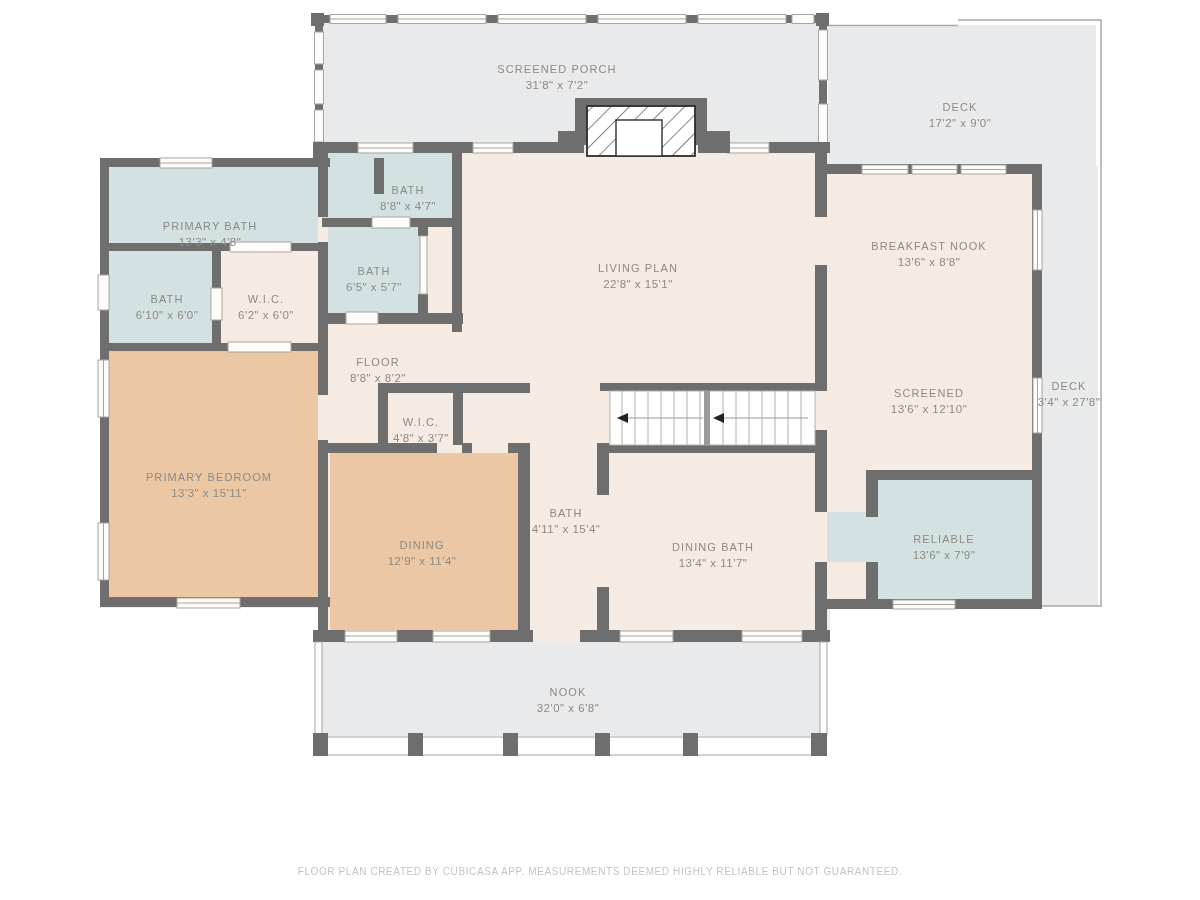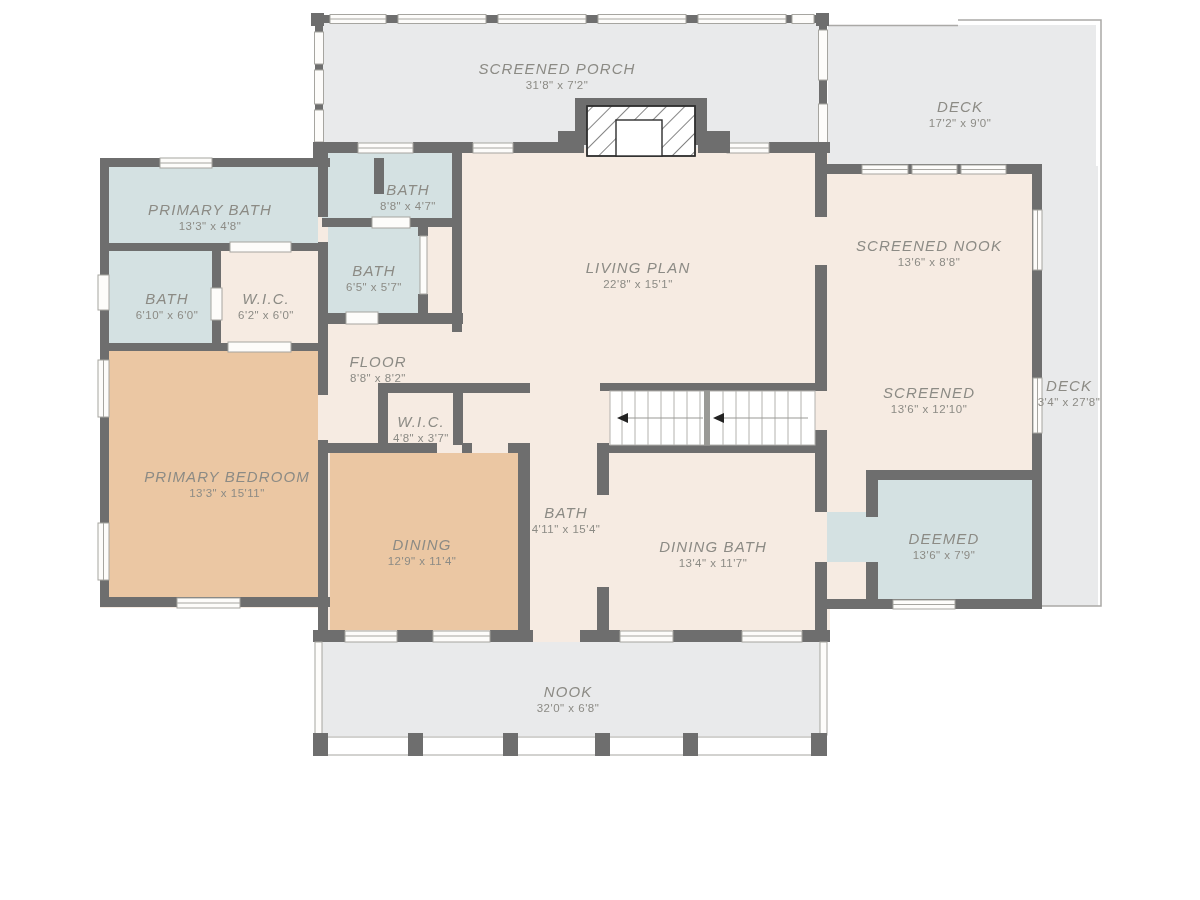--- a/index.html
+++ b/index.html
@@ -15,21 +15,21 @@
   .mid{stroke:#a6a5a0;stroke-width:1;}
   .thin{stroke:#aaa9a6;stroke-width:1.5;fill:none;}
   .stair-base{fill:#ffffff;stroke:#b3b2ae;stroke-width:1;}
   .tread{stroke:#b3b2ae;stroke-width:1;}
   .arrow-line{stroke:#9a9a96;stroke-width:1.2;}
   .arrow-head{fill:#222222;}
   .fp-dark{fill:#6e6e6e;}
   .fp-box{fill:#ffffff;stroke:#2e2e2e;stroke-width:1.4;}
   .room-label{position:absolute;transform:translateX(-50%);text-align:center;
               color:#8c8b85;white-space:nowrap;}
-  .rname{font-size:15px;letter-spacing:1.1px;line-height:16px;font-style:italic;}
+  .rname{font-size:11px;letter-spacing:1.1px;line-height:16px;}
   .rdims{font-size:11.5px;letter-spacing:0.5px;line-height:16px;}
   .footer{position:absolute;left:0;right:0;top:866px;text-align:center;
           font-size:10px;letter-spacing:0.6px;color:#c6c5c2;}
 </style>
 </head>
 <body>
 
 <div class="canvas">
 
 <svg class="plan-svg" width="1200" height="900" viewBox="0 0 1200 900">
@@ -243,21 +243,21 @@
 
 <div>
   <div class="room-label" style="left:557px;top:61px">
     <div class="rname">SCREENED PORCH</div>
     <div class="rdims">31'8" x 7'2"</div>
   </div>
   <div class="room-label" style="left:960px;top:99px">
     <div class="rname">DECK</div>
     <div class="rdims">17'2" x 9'0"</div>
   </div>
-  <div class="room-label" style="left:210px;top:202px">
+  <div class="room-label" style="left:210px;top:218px">
     <div class="rname">PRIMARY BATH</div>
     <div class="rdims">13'3" x 4'8"</div>
   </div>
   <div class="room-label" style="left:408px;top:182px">
     <div class="rname">BATH</div>
     <div class="rdims">8'8" x 4'7"</div>
   </div>
   <div class="room-label" style="left:374px;top:263px">
     <div class="rname">BATH</div>
     <div class="rdims">6'5" x 5'7"</div>
@@ -268,59 +268,60 @@
   </div>
   <div class="room-label" style="left:266px;top:291px">
     <div class="rname">W.I.C.</div>
     <div class="rdims">6'2" x 6'0"</div>
   </div>
   <div class="room-label" style="left:638px;top:260px">
     <div class="rname">LIVING PLAN</div>
     <div class="rdims">22'8" x 15'1"</div>
   </div>
   <div class="room-label" style="left:929px;top:238px">
-    <div class="rname">SCREENED NOOK</div>
+    <div class="rname">BREAKFAST NOOK</div>
     <div class="rdims">13'6" x 8'8"</div>
   </div>
   <div class="room-label" style="left:929px;top:385px">
     <div class="rname">SCREENED</div>
     <div class="rdims">13'6" x 12'10"</div>
   </div>
   <div class="room-label" style="left:1069px;top:378px">
     <div class="rname">DECK</div>
     <div class="rdims">3'4" x 27'8"</div>
   </div>
   <div class="room-label" style="left:378px;top:354px">
     <div class="rname">FLOOR</div>
     <div class="rdims">8'8" x 8'2"</div>
   </div>
   <div class="room-label" style="left:421px;top:414px">
     <div class="rname">W.I.C.</div>
     <div class="rdims">4'8" x 3'7"</div>
   </div>
-  <div class="room-label" style="left:227px;top:469px">
+  <div class="room-label" style="left:209px;top:469px">
     <div class="rname">PRIMARY BEDROOM</div>
     <div class="rdims">13'3" x 15'11"</div>
   </div>
   <div class="room-label" style="left:422px;top:537px">
     <div class="rname">DINING</div>
     <div class="rdims">12'9" x 11'4"</div>
   </div>
   <div class="room-label" style="left:566px;top:505px">
     <div class="rname">BATH</div>
     <div class="rdims">4'11" x 15'4"</div>
   </div>
   <div class="room-label" style="left:713px;top:539px">
     <div class="rname">DINING BATH</div>
     <div class="rdims">13'4" x 11'7"</div>
   </div>
   <div class="room-label" style="left:944px;top:531px">
-    <div class="rname">DEEMED</div>
+    <div class="rname">RELIABLE</div>
     <div class="rdims">13'6" x 7'9"</div>
   </div>
   <div class="room-label" style="left:568px;top:684px">
     <div class="rname">NOOK</div>
     <div class="rdims">32'0" x 6'8"</div>
   </div>
 </div>
 
+<div class="footer">FLOOR PLAN CREATED BY CUBICASA APP. MEASUREMENTS DEEMED HIGHLY RELIABLE BUT NOT GUARANTEED.</div>
 
 </div>
 
 </body></html>

